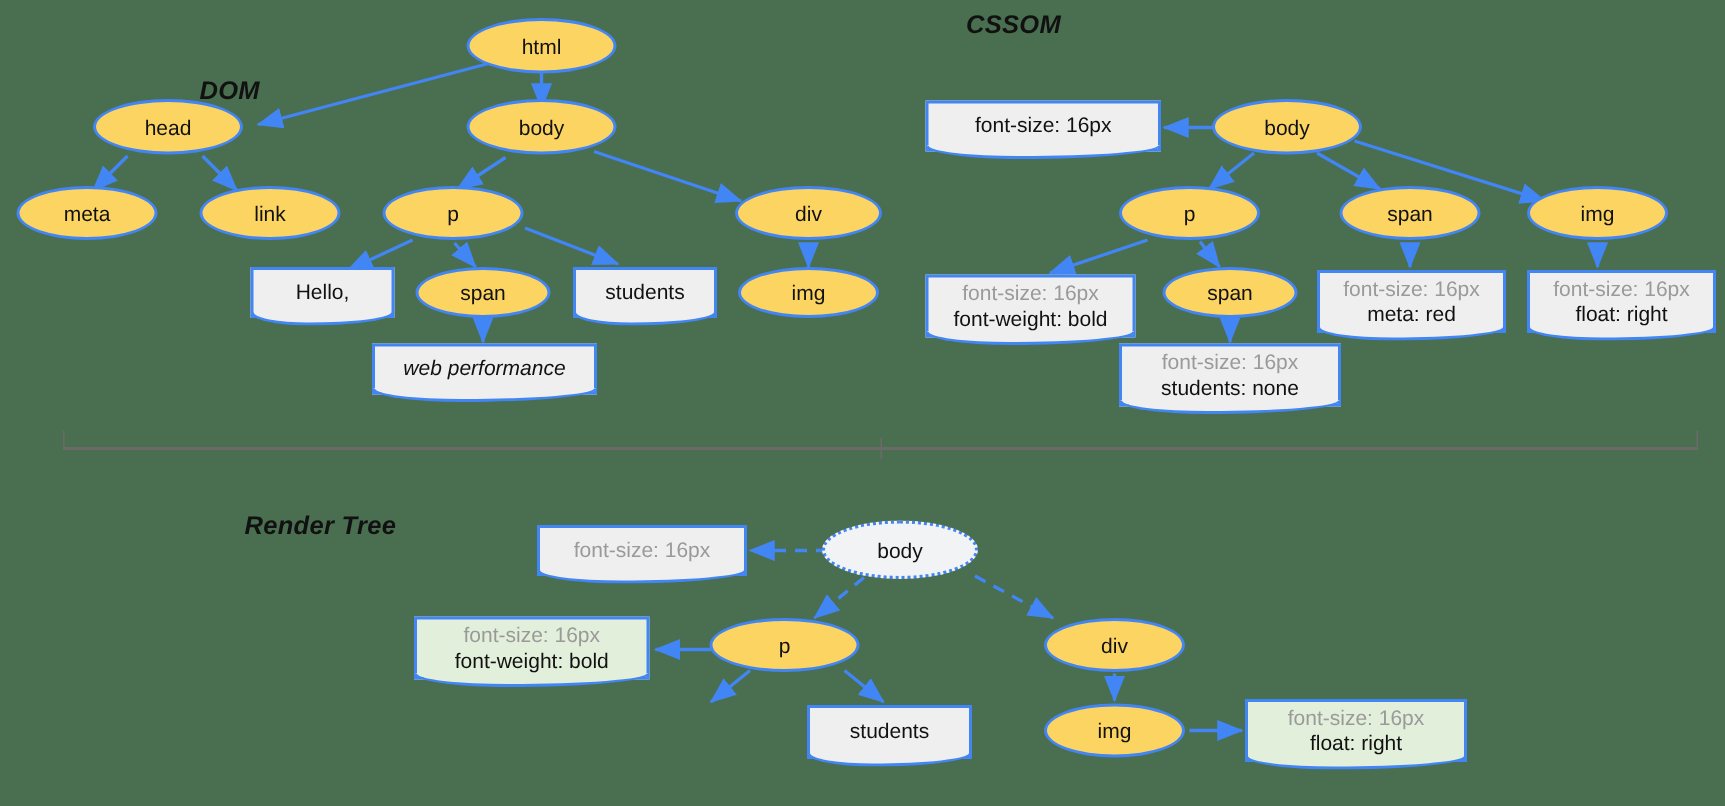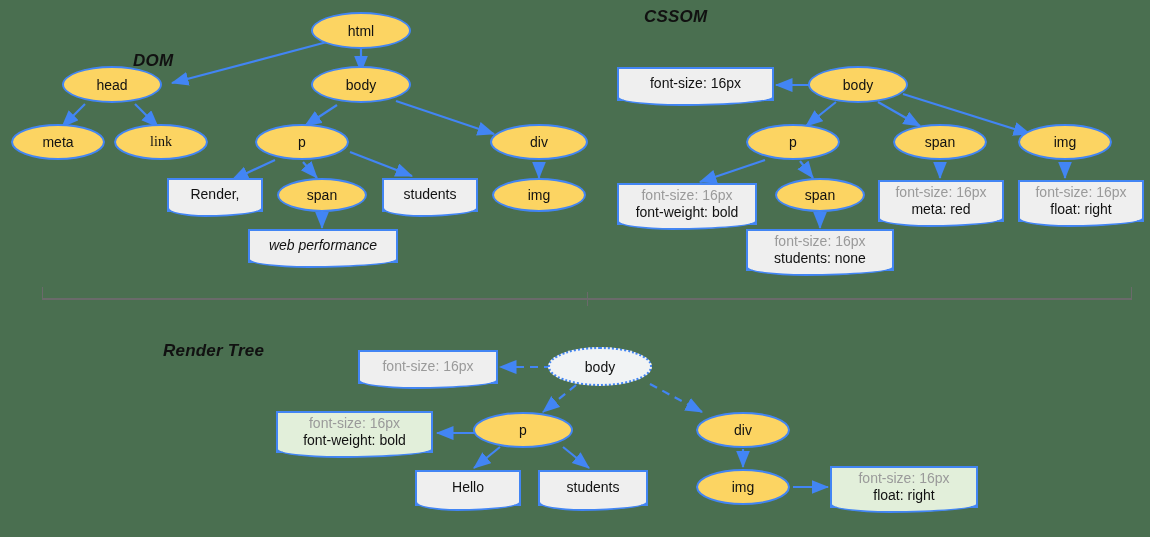--- a/index.html
+++ b/index.html
@@ -157,38 +157,38 @@
   </div>
   <div class="node" style="left:62px; top:66px; width:100px; height:37px;">
     <span>head</span>
   </div>
   <div class="node" style="left:311px; top:66px; width:100px; height:37px;">
     <span>body</span>
   </div>
   <div class="node" style="left:11px; top:124px; width:94px; height:36px;">
     <span>meta</span>
   </div>
-  <div class="node" style="left:114px; top:124px; width:94px; height:36px;font-family:Liberation Serif, serif;">
+  <div class="node" style="left:133px; top:124px; width:94px; height:36px;">
     <span>link</span>
   </div>
   <div class="node" style="left:255px; top:124px; width:94px; height:36px;">
     <span>p</span>
   </div>
   <div class="node" style="left:490px; top:124px; width:98px; height:36px;">
     <span>div</span>
   </div>
   <div class="node" style="left:277px; top:178px; width:90px; height:34px;">
     <span>span</span>
   </div>
   <div class="node" style="left:492px; top:178px; width:94px; height:34px;">
     <span>img</span>
   </div>
 
   <div class="box" style="left:167px; top:178px; width:96px; height:34px;">
-    <span>Render,</span>
+    <span>Hello,</span>
   </div>
   <div class="box" style="left:382px; top:178px; width:96px; height:34px;">
     <span>students</span>
   </div>
   <div class="box" style="left:248px; top:229px; width:150px; height:34px;font-style:italic;">
     <span>web performance</span>
   </div>
 
   <div class="section-title" style="left:644px; top:7px;">CSSOM</div>
 
@@ -253,20 +253,17 @@
   </div>
   <div class="box green" style="left:276px; top:411px; width:157px; height:42px;">
     <span class="muted">font-size: 16px</span>
     <span class="strong">font-weight: bold</span>
   </div>
   <div class="box green" style="left:830px; top:466px; width:148px; height:42px;">
     <span class="muted">font-size: 16px</span>
     <span class="strong">float: right</span>
   </div>
 
-  <div class="box" style="left:415px; top:470px; width:106px; height:36px;">
-    <span>Hello</span>
-  </div>
   <div class="box" style="left:538px; top:470px; width:110px; height:36px;">
     <span>students</span>
   </div>
 
 </div>
 
 </body></html>

